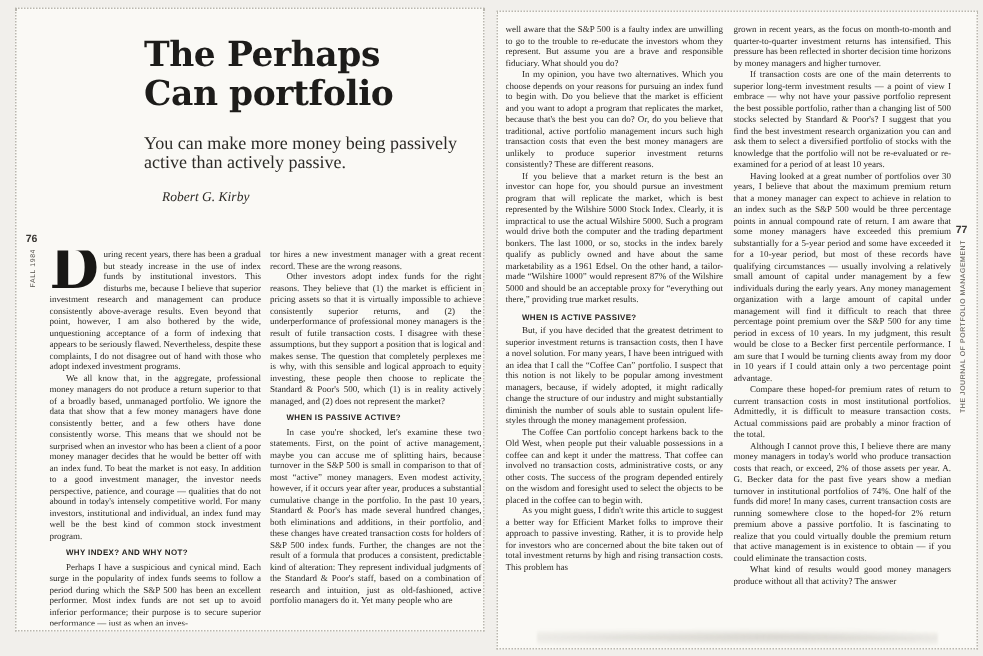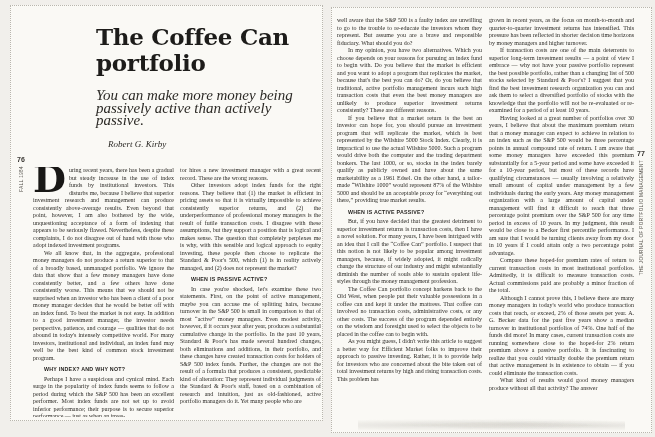--- a/index.html
+++ b/index.html
@@ -29,21 +29,21 @@
     font-size:4.6px; letter-spacing:0.4px; color:#55524c; white-space:nowrap;
   }
 
   
   .title-block { position:absolute; left:85px; top:18px; width:222px; }
   .article-title {
     margin:0; font-family:"DejaVu Serif", serif; font-weight:bold;
     font-size:23px; line-height:26px; letter-spacing:-0.3px; color:#1d1c1a; width:195px;
   }
   .subtitle {
-    margin:13px 0 0 0; font-style:italic; font-size:15px; line-height:12.5px; color:#2c2a26;
+    margin:13px 0 0 0; font-size:12px; line-height:12.5px; color:#2c2a26;
   }
   .author { margin:12px 0 0 12px; font-style:italic; font-size:9px; color:#2c2a26; }
 
   
   .columns { position:absolute; display:flex; }
   .page-left  .columns { left:22px; top:161px; width:289px; height:250px; gap:6px; }
   .page-right .columns { left:5px;  top:9px;   width:297px; height:408px; gap:7px; }
   .col { width:141px; height:100%; overflow:hidden; }
   .page-right .col { width:145px; }
 
@@ -79,21 +79,21 @@
 
 <div class="spread">
 
   <div class="page page-left">
     <div class="margin-strip left-strip">
       <div class="page-num">76</div>
       <div class="vert-text">FALL 1984</div>
     </div>
 
     <div class="title-block">
-      <h1 class="article-title">The Coffee Can portfolio</h1>
+      <h1 class="article-title">The Perhaps Can portfolio</h1>
       <p class="subtitle">You can make more money being passively active than actively passive.</p>
       <p class="author">Robert G. Kirby</p>
     </div>
 
     <div class="columns">
       <div class="col">
           <p class="body-para first-para"><span class="drop-cap">D</span>uring recent years, there has been a gradual but steady increase in the use of index funds by institutional investors. This disturbs me, because I believe that superior investment research and management can produce consistently above-average results. Even beyond that point, however, I am also bothered by the wide, unquestioning acceptance of a form of indexing that appears to be seriously flawed. Nevertheless, despite these complaints, I do not disagree out of hand with those who adopt indexed investment programs.</p>
           <p class="body-para">We all know that, in the aggregate, professional money managers do not produce a return superior to that of a broadly based, unmanaged portfolio. We ignore the data that show that a few money managers have done consistently better, and a few others have done consistently worse. This means that we should not be surprised when an investor who has been a client of a poor money manager decides that he would be better off with an index fund. To beat the market is not easy. In addition to a good investment manager, the investor needs perspective, patience, and courage — qualities that do not abound in today's intensely competitive world. For many investors, institutional and individual, an index fund may well be the best kind of common stock investment program.</p>
           <div class="col-heading">WHY INDEX? AND WHY NOT?</div>
           <p class="body-para">Perhaps I have a suspicious and cynical mind. Each surge in the popularity of index funds seems to follow a period during which the S&amp;P 500 has been an excellent performer. Most index funds are not set up to avoid inferior performance; their purpose is to secure superior performance — just as when an inves-</p>

